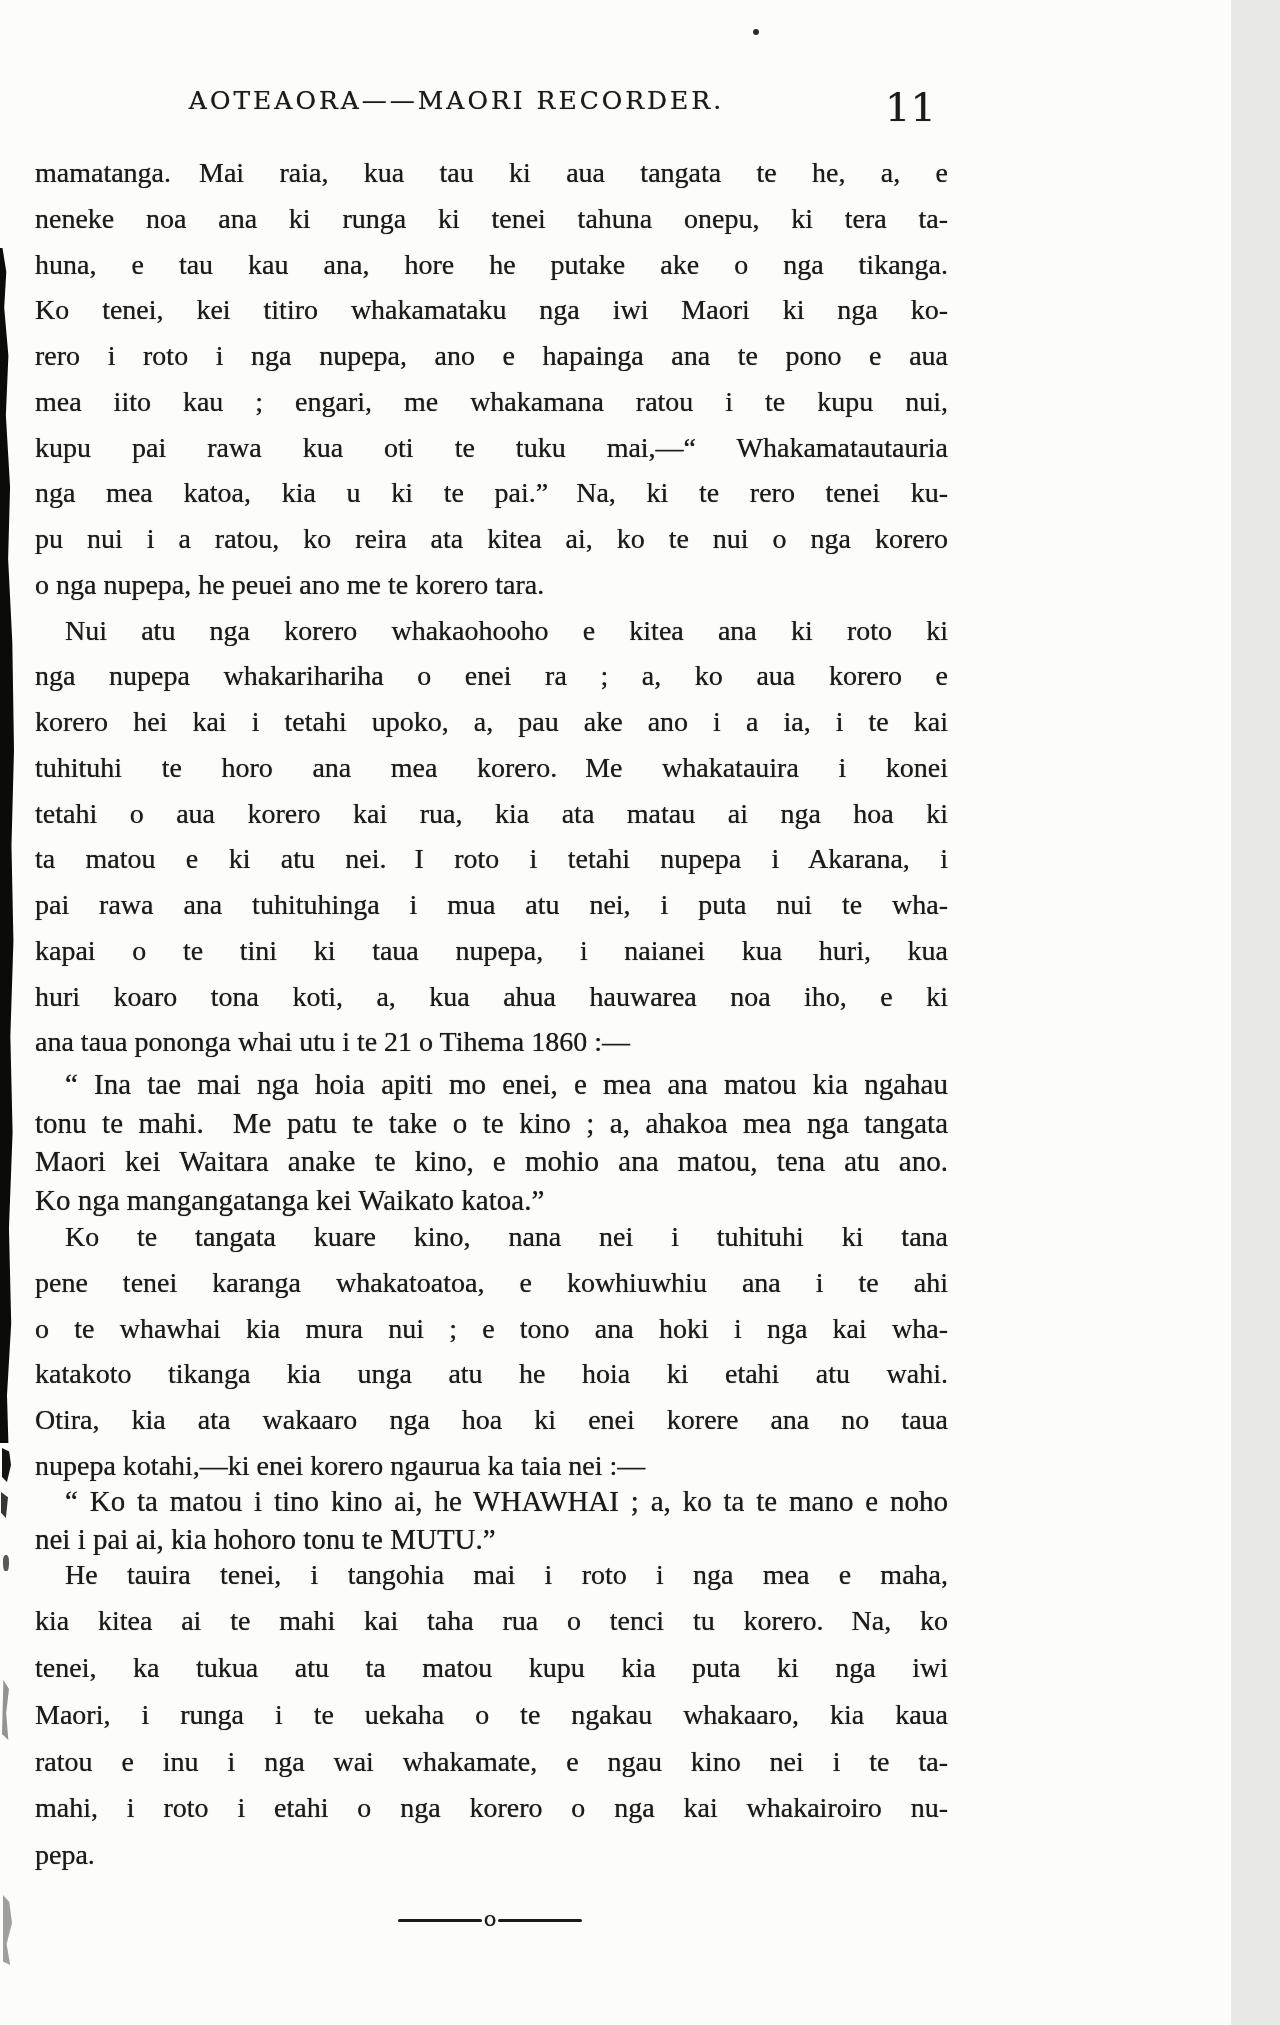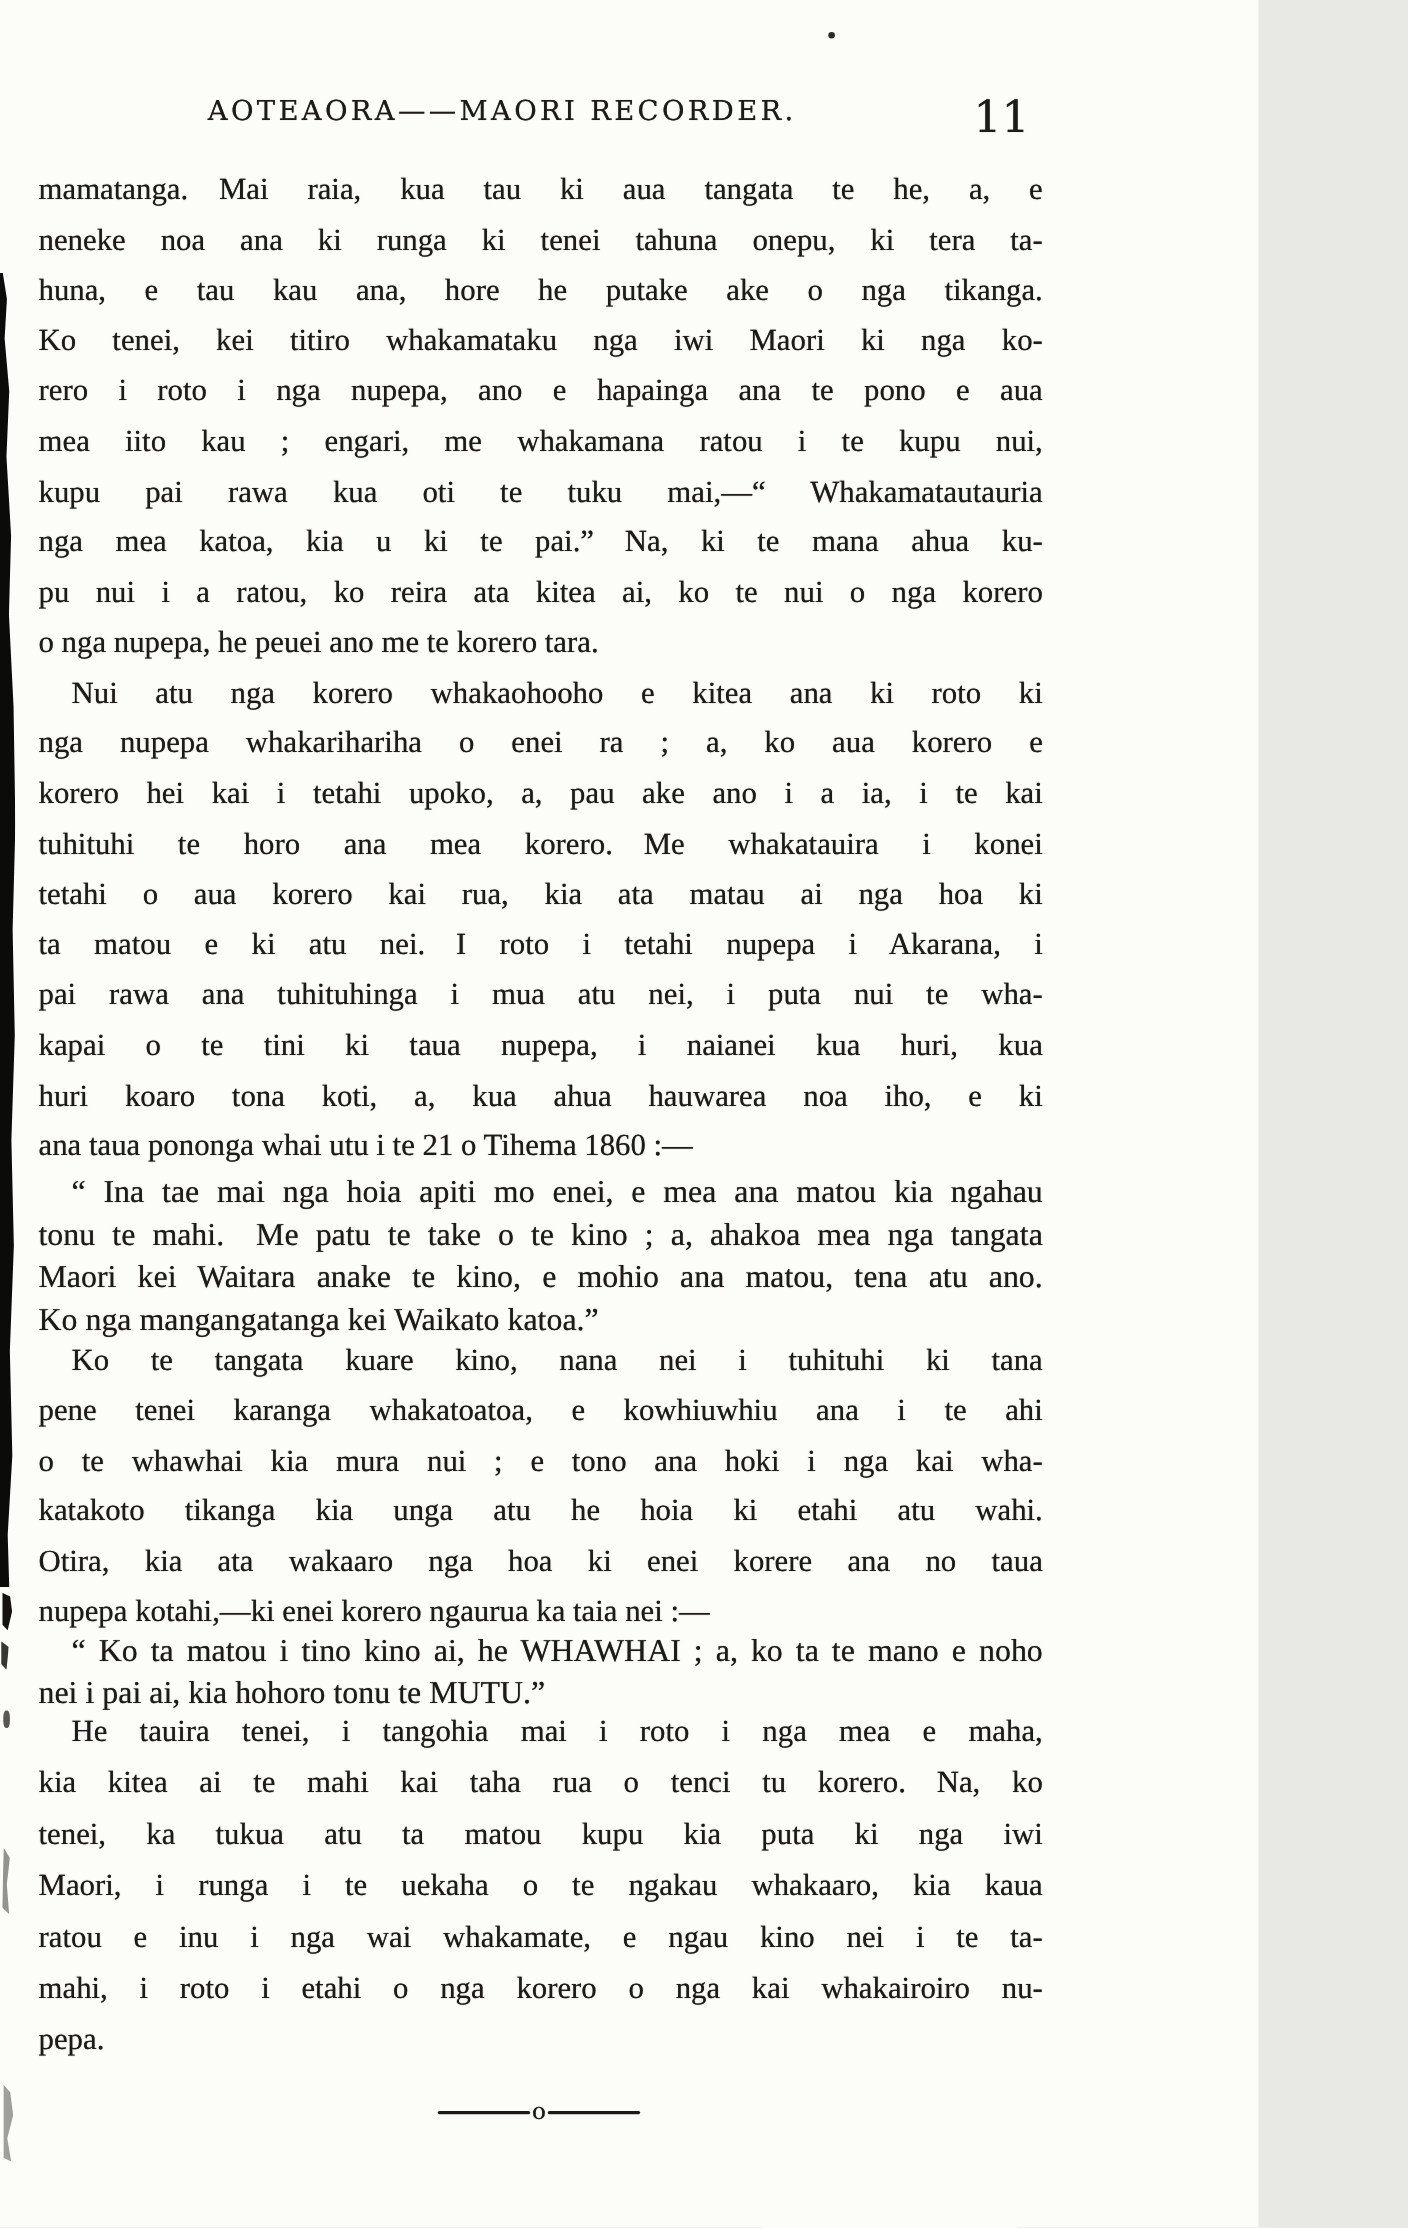--- a/index.html
+++ b/index.html
@@ -1,18 +1,18 @@
 <!DOCTYPE html>
 <html><head>
 <meta charset="utf-8">
 <style>
   html, body { margin: 0; padding: 0; background: #e8e8e4; }
   .page {
     position: relative;
-    width: 1144px;
+    width: 1231px;
     height: 2025px;
     background: #fcfcf9;
     font-family: "DejaVu Serif", "Liberation Serif", serif;
     color: #1c1b18;
     overflow: hidden;
   }
   
   .header {
     position: absolute;
     left: 35px;
@@ -118,21 +118,21 @@
 
   <div class="textblock">
       <div class="para body">
         <div class="line">mamatanga. Mai raia, kua tau ki aua tangata te he, a, e</div>
         <div class="line">neneke noa ana ki runga ki tenei tahuna onepu, ki tera ta-</div>
         <div class="line">huna, e tau kau ana, hore he putake ake o nga tikanga.</div>
         <div class="line">Ko tenei, kei titiro whakamataku nga iwi Maori ki nga ko-</div>
         <div class="line">rero i roto i nga nupepa, ano e hapainga ana te pono e aua</div>
         <div class="line">mea iito kau ; engari, me whakamana ratou i te kupu nui,</div>
         <div class="line">kupu pai rawa kua oti te tuku mai,—“ Whakamatautauria</div>
-        <div class="line">nga mea katoa, kia u ki te pai.” Na, ki te mana ahua ku-</div>
+        <div class="line">nga mea katoa, kia u ki te pai.” Na, ki te rero tenei ku-</div>
         <div class="line">pu nui i a ratou, ko reira ata kitea ai, ko te nui o nga korero</div>
         <div class="line last">o nga nupepa, he peuei ano me te korero tara.</div>
       </div>
       <div class="para body">
         <div class="line indent">Nui atu nga korero whakaohooho e kitea ana ki roto ki</div>
         <div class="line">nga nupepa whakarihariha o enei ra ; a, ko aua korero e</div>
         <div class="line">korero hei kai i tetahi upoko, a, pau ake ano i a ia, i te kai</div>
         <div class="line">tuhituhi te horo ana mea korero. Me whakatauira i konei</div>
         <div class="line">tetahi o aua korero kai rua, kia ata matau ai nga hoa ki</div>
         <div class="line">ta matou e ki atu nei. I roto i tetahi nupepa i Akarana, i</div>

